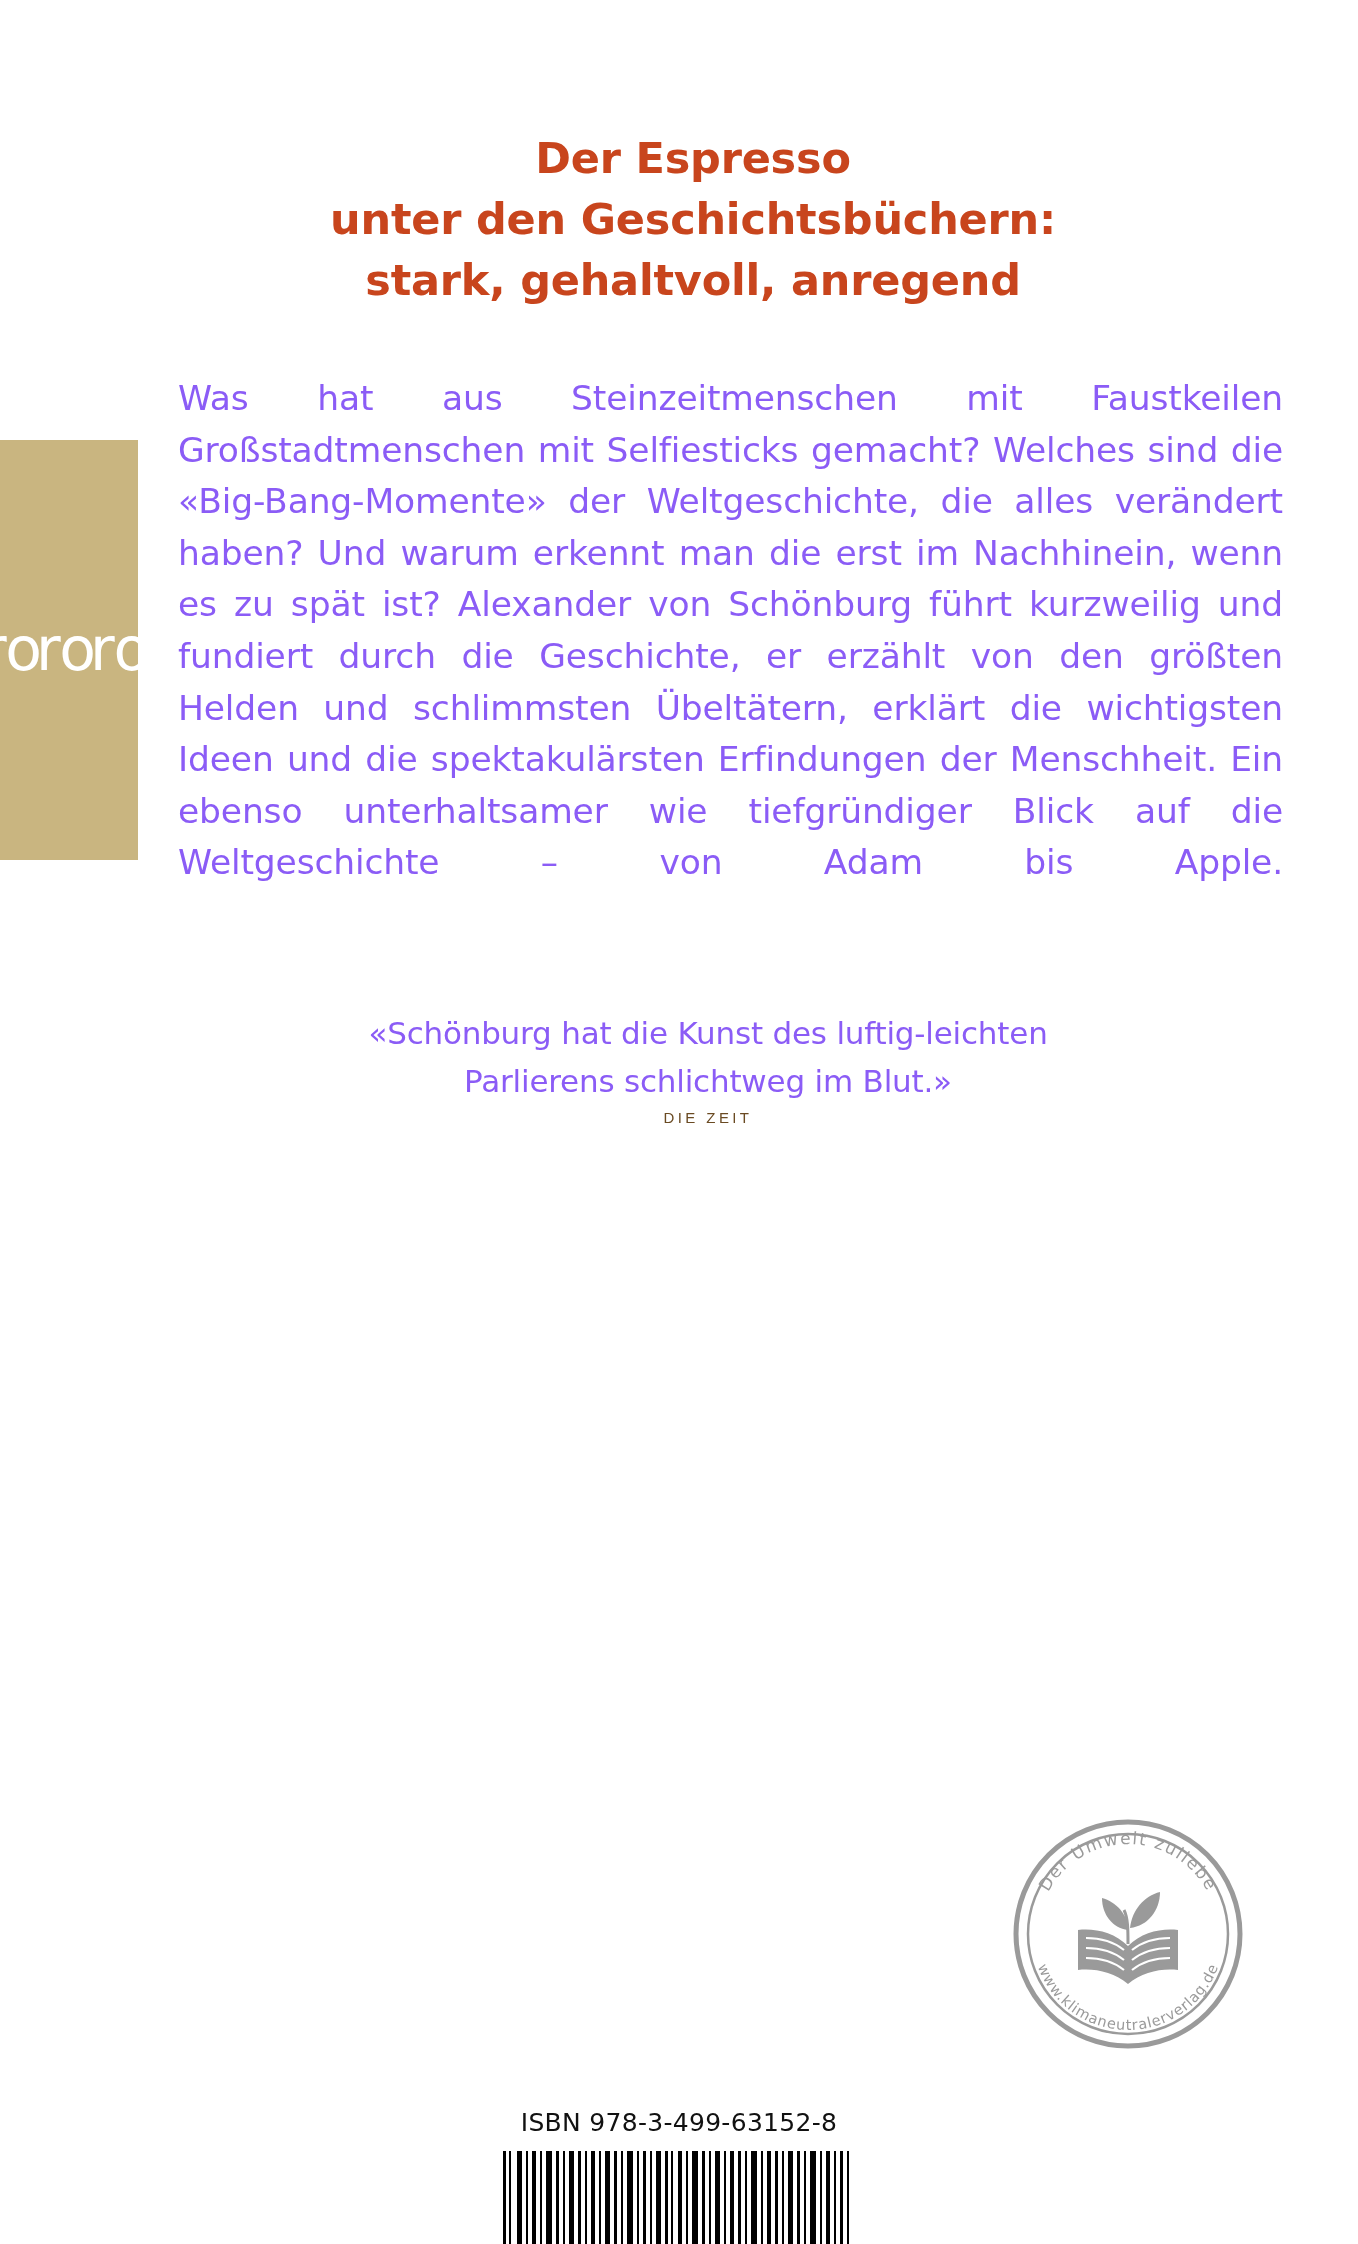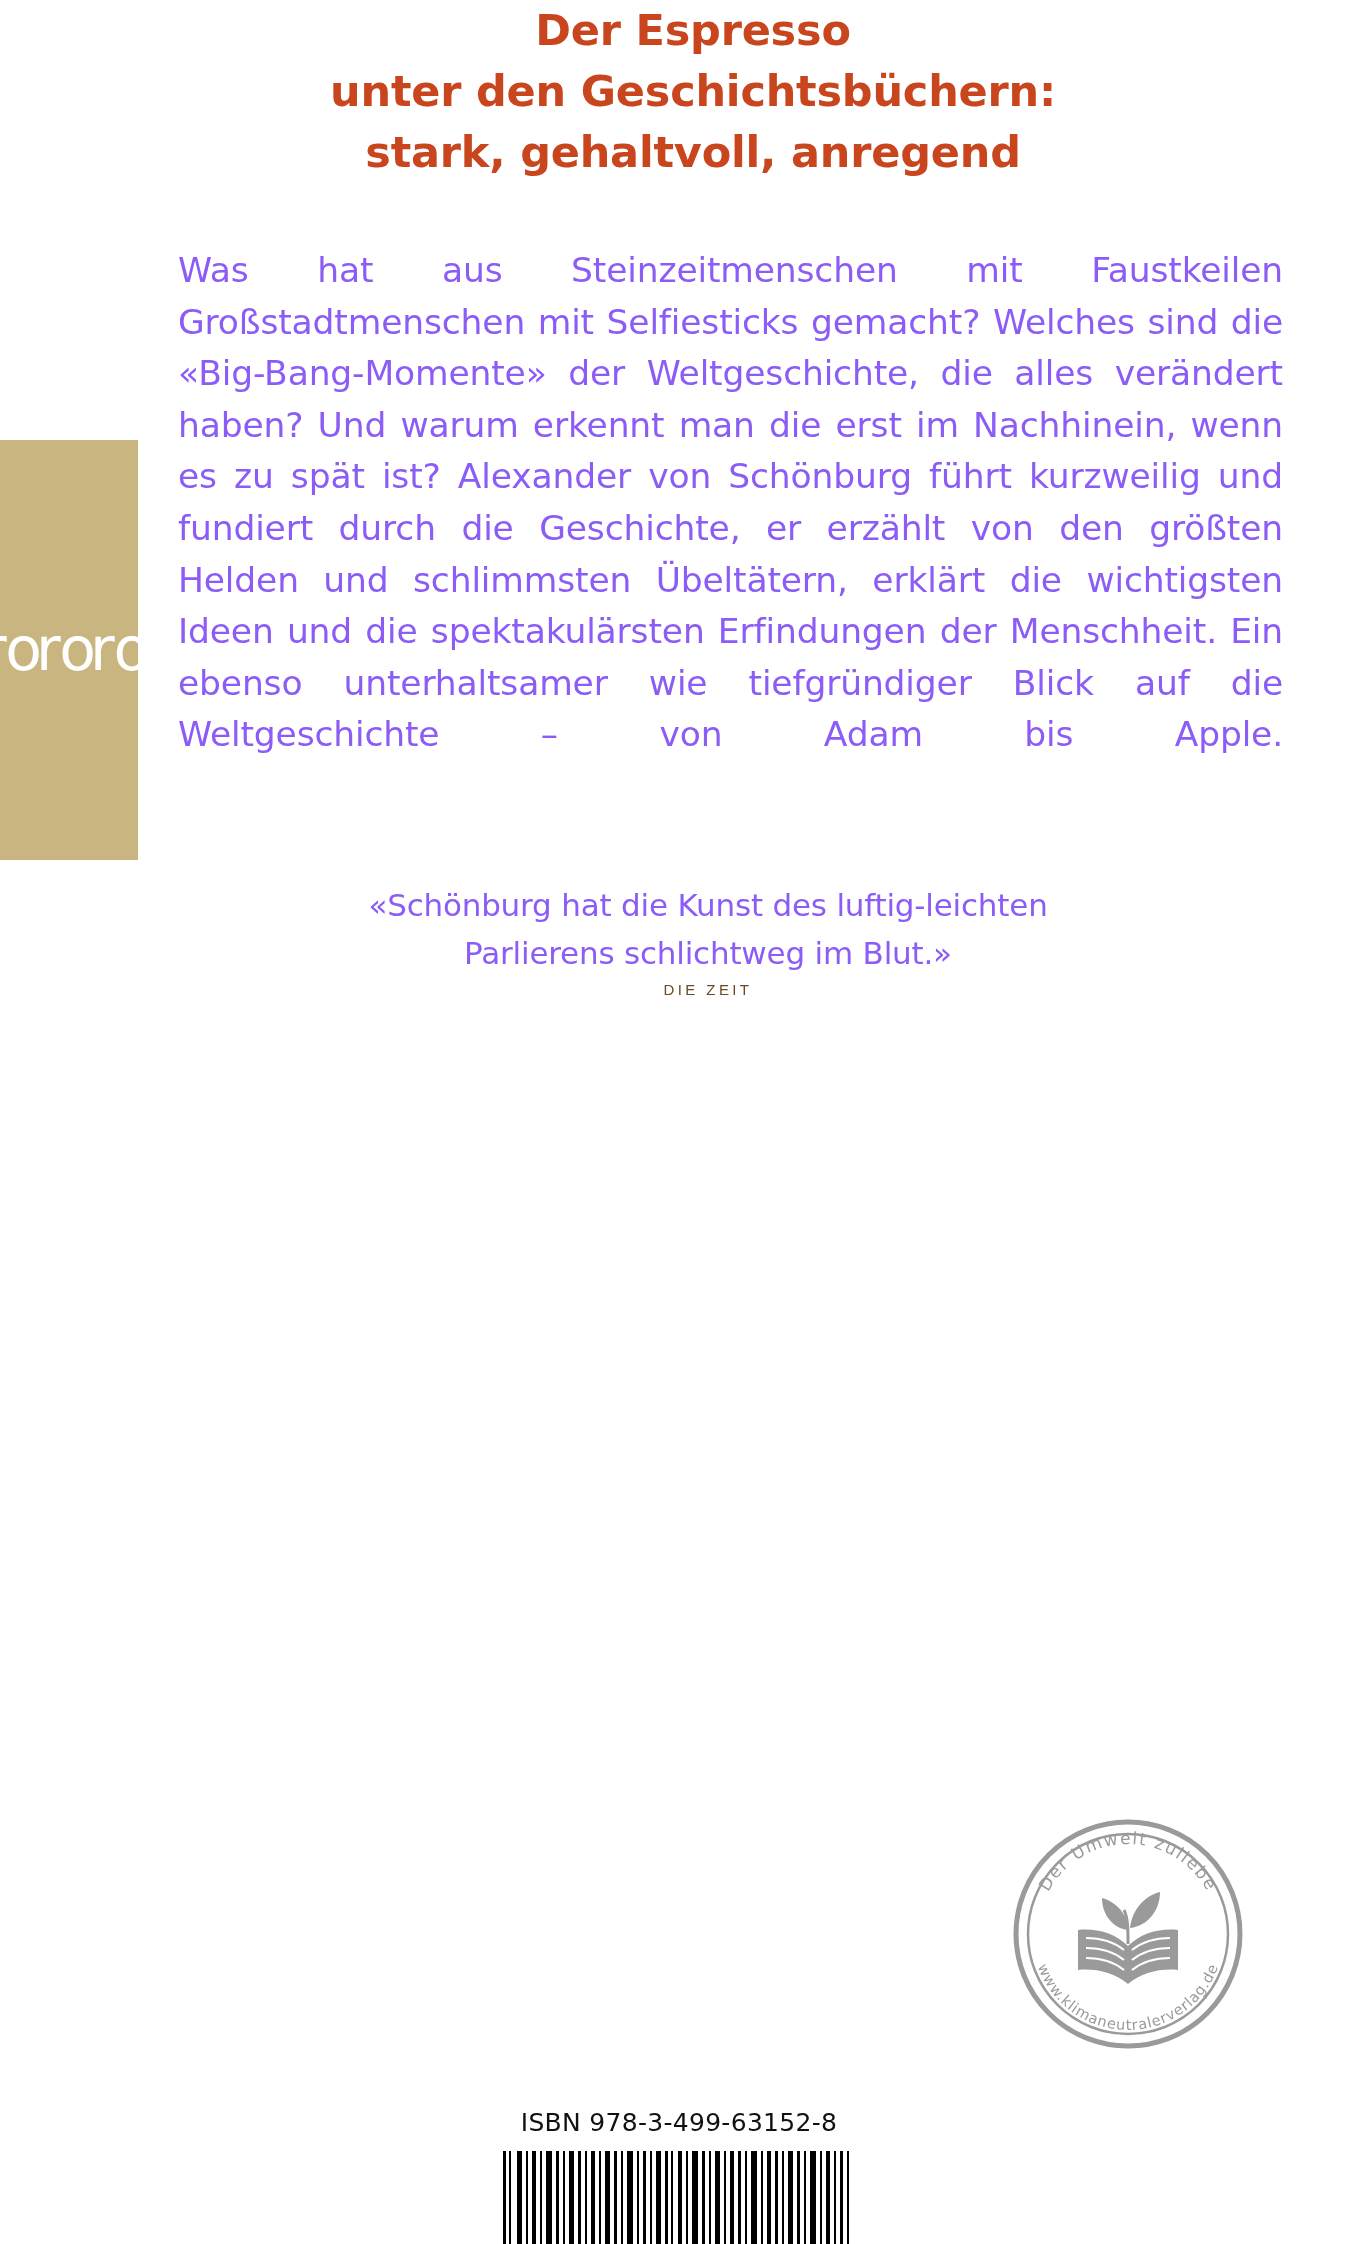--- a/index.html
+++ b/index.html
@@ -43,20 +43,21 @@
   .content {
     position: absolute;
     left: 178px;
     top: 0;
     width: 1120px;
     height: 2244px;
   }
 
   .headline {
     margin: 0;
+    padding-top: 128px;
     text-align: center;
     color: #c8451d;
     font-family: "DejaVu Sans", sans-serif;
     font-weight: bold;
     font-size: 43px;
     line-height: 1.42;
     letter-spacing: -0.2px;
     width: 1010px;
     margin-left: 10px;
   }

